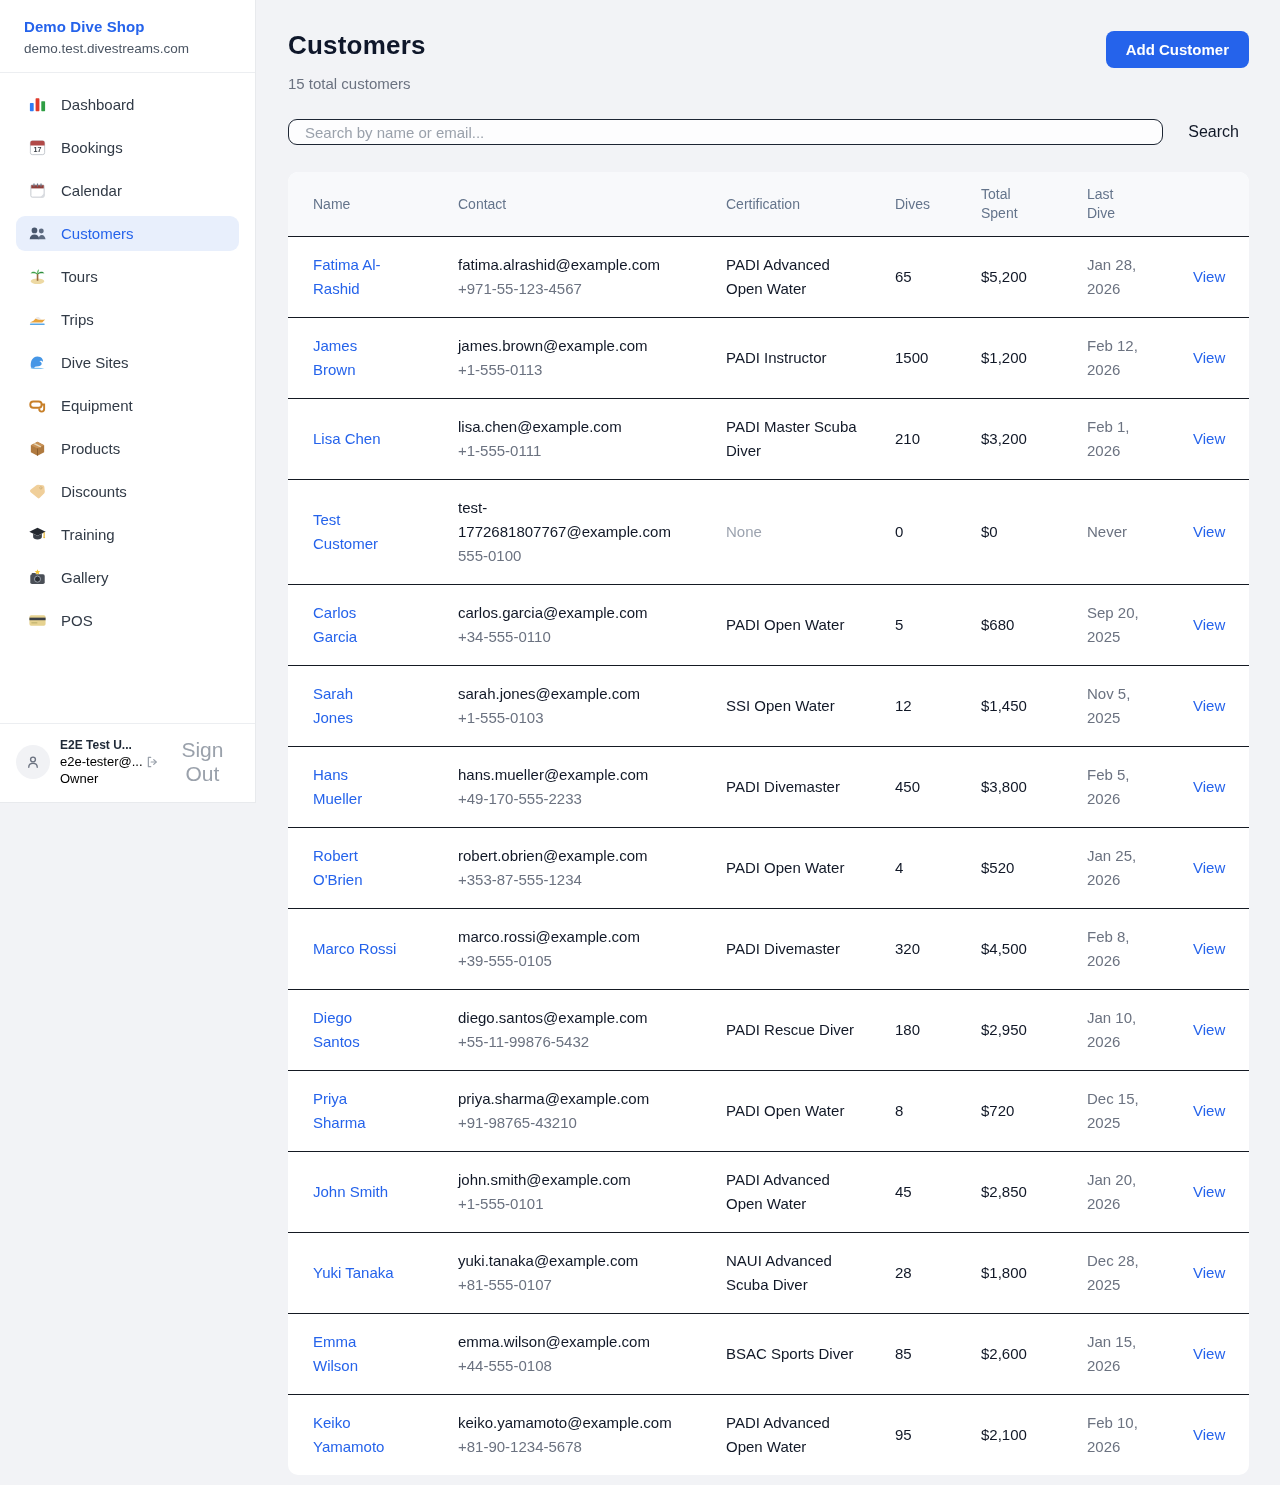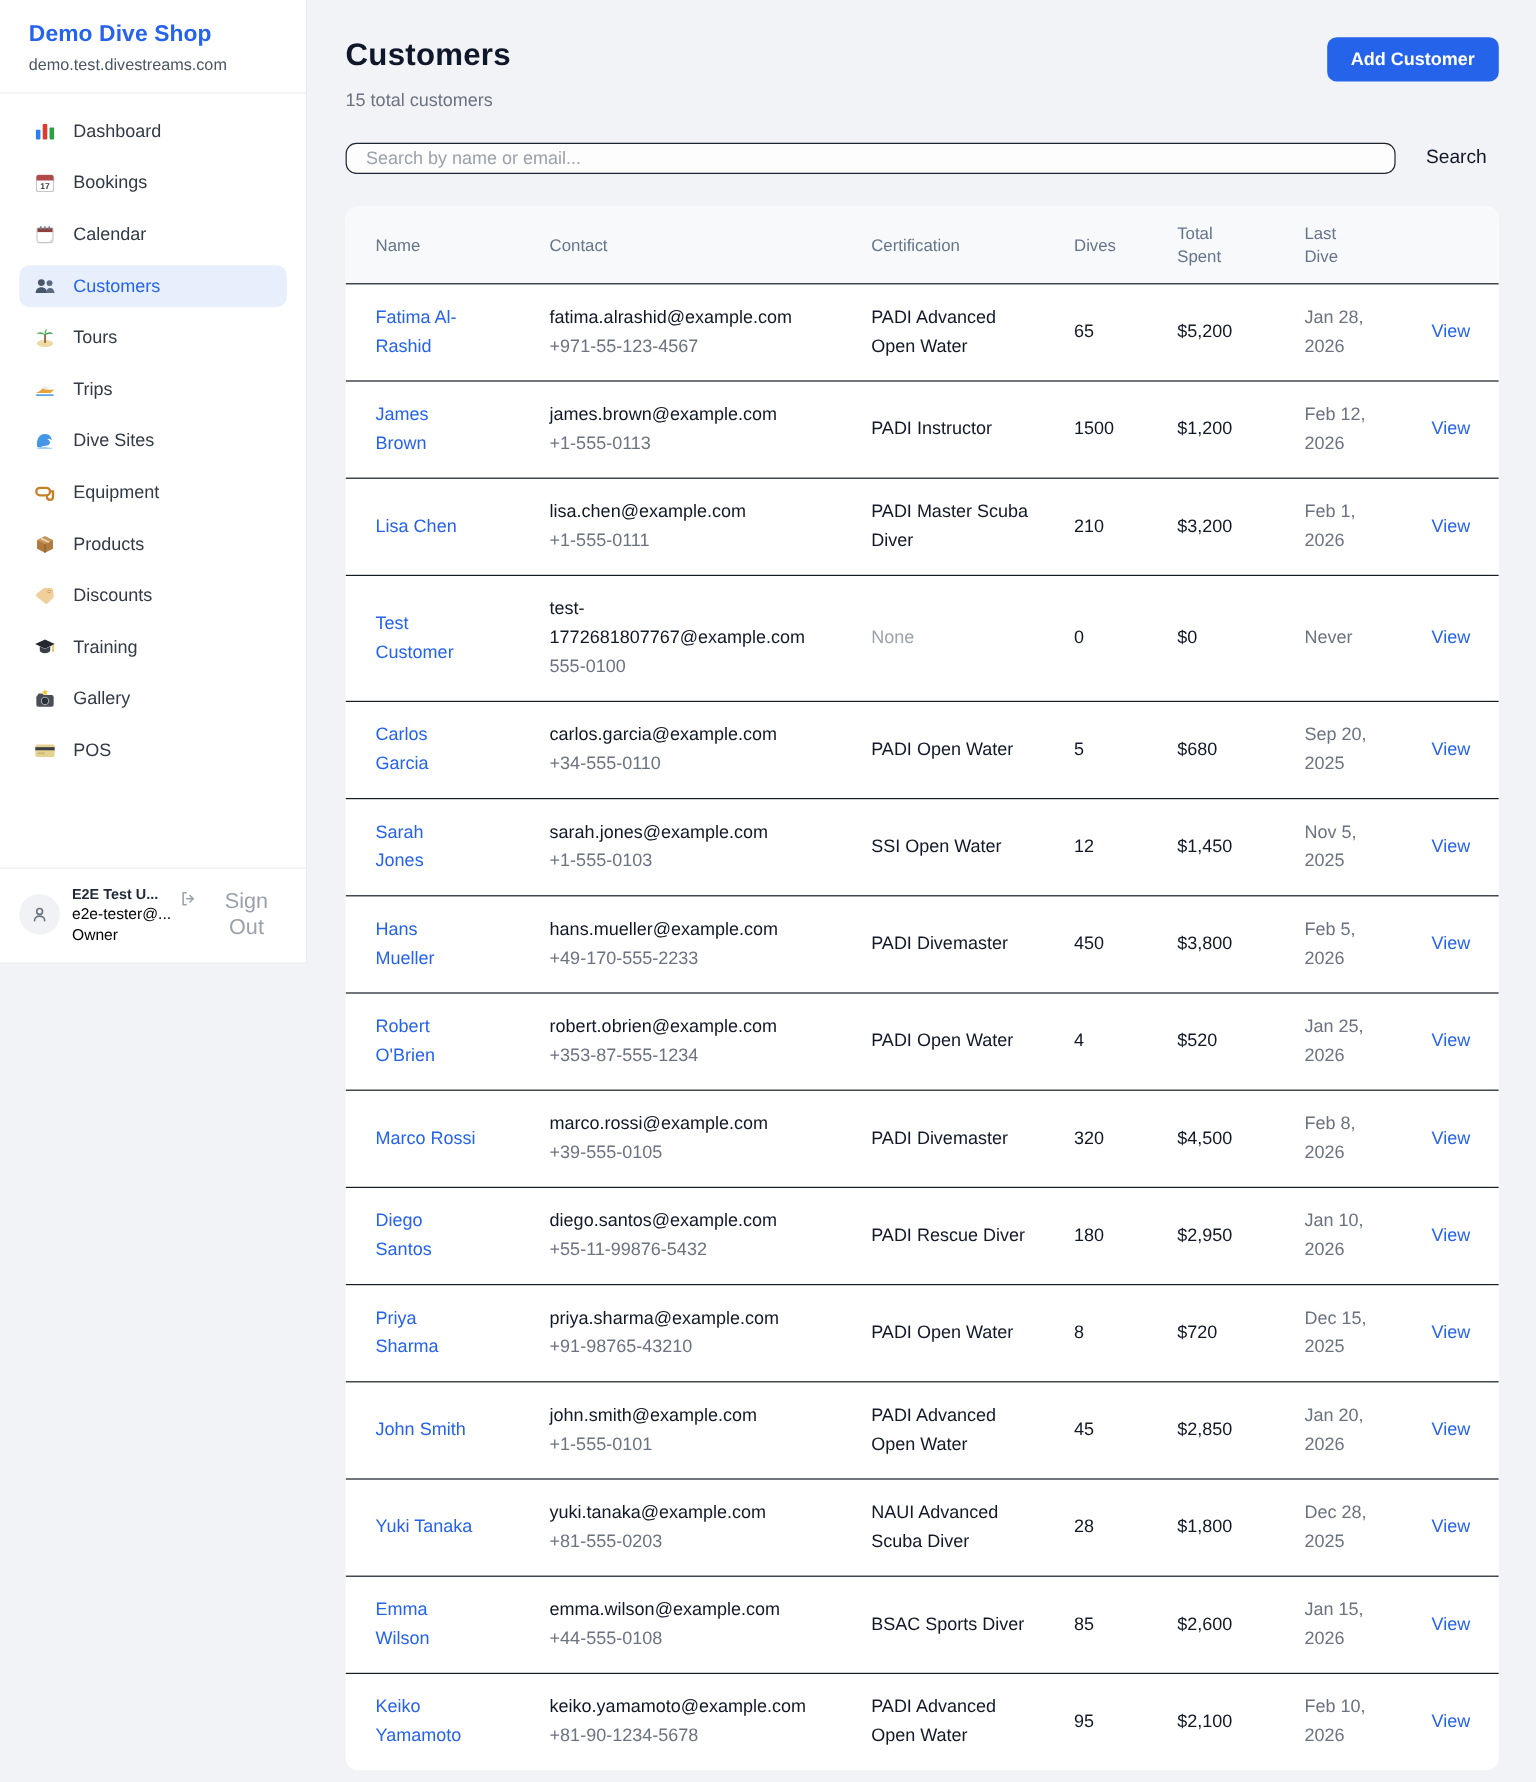--- a/index.html
+++ b/index.html
@@ -16,21 +16,21 @@
   
   .sidebar {
     width:256px; min-width:256px;
     background:#ffffff;
     border-right:1px solid #e8eaed;
     border-bottom:1px solid #e8eaed;
     height:803px;
     display:flex; flex-direction:column;
   }
   .sb-header { padding:18px 24px 16px; border-bottom:1px solid #eceef1; }
-  .sb-title { font-size:19px; font-weight:700; color:#2563eb; letter-spacing:.1px; }
+  .sb-title { font-size:15px; font-weight:700; color:#2563eb; letter-spacing:.1px; }
   .sb-domain { font-size:13.5px; color:#4b5563; margin-top:6px; }
   .sb-nav { padding:14px 16px 10px; flex:1; }
   .nav-item {
     display:flex; align-items:center; gap:14px;
     padding:8px 12px; margin-bottom:8px;
     border-radius:9px; cursor:pointer;
     font-size:15px; color:#313a46; text-decoration:none;
   }
   .nav-item.active { background:#e8effc; color:#2563eb; }
   .nav-icon { width:19px; height:19px; display:inline-flex; flex:none; }
@@ -43,23 +43,23 @@
   }
   .avatar {
     width:34px; height:34px; border-radius:50%;
     background:#f1f2f5; display:flex; align-items:center; justify-content:center; flex:none;
   }
   .avatar svg { width:18px; height:18px; }
   .user-meta { line-height:1.35; min-width:0; }
   .user-name { font-size:12px; font-weight:700; color:#1f2937; white-space:nowrap; }
   .user-email, .user-role { font-size:13px; color:#000000; white-space:nowrap; }
   .signout-btn {
-    margin-left:auto; display:flex; align-items:flex-start; gap:7px;
+    margin-left:auto; display:flex; align-items:center; gap:7px;
     background:none; border:none; cursor:pointer;
-    font-family:inherit; font-size:18px; color:#9aa1ab;
+    font-family:inherit; font-size:21px; color:#9aa1ab;
   }
   .signout-btn svg { width:16px; height:16px; }
 
   
   .main { flex:1; padding:30px 31px 0 32px; min-width:0; }
   .page-head { display:flex; justify-content:space-between; align-items:flex-start; }
   .page-title { font-size:26px; font-weight:700; color:#0f172a; letter-spacing:.2px; }
   .page-subtitle { font-size:15px; color:#6b7280; margin-top:14px; }
   .btn-primary {
     background:#2563eb; color:#ffffff; border:none; cursor:pointer;
@@ -471,21 +471,21 @@
     <div class="cell cell-dives">45</div>
     <div class="cell cell-spent">$2,850</div>
     <div class="cell cell-last">Jan 20, 2026</div>
     <div class="cell cell-action"><a href="#" class="view">View</a></div>
   </div>
 
   <div class="trow grid-cols">
     <div class="cell cell-name"><a href="#">Yuki Tanaka</a></div>
     <div class="cell cell-contact">
       <div class="email">yuki.tanaka@example.com</div>
-      <div class="phone">+81-555-0203</div>
+      <div class="phone">+81-555-0107</div>
     </div>
     <div class="cell cell-cert">NAUI Advanced Scuba Diver</div>
     <div class="cell cell-dives">28</div>
     <div class="cell cell-spent">$1,800</div>
     <div class="cell cell-last">Dec 28, 2025</div>
     <div class="cell cell-action"><a href="#" class="view">View</a></div>
   </div>
 
   <div class="trow grid-cols">
     <div class="cell cell-name"><a href="#">Emma Wilson</a></div>

